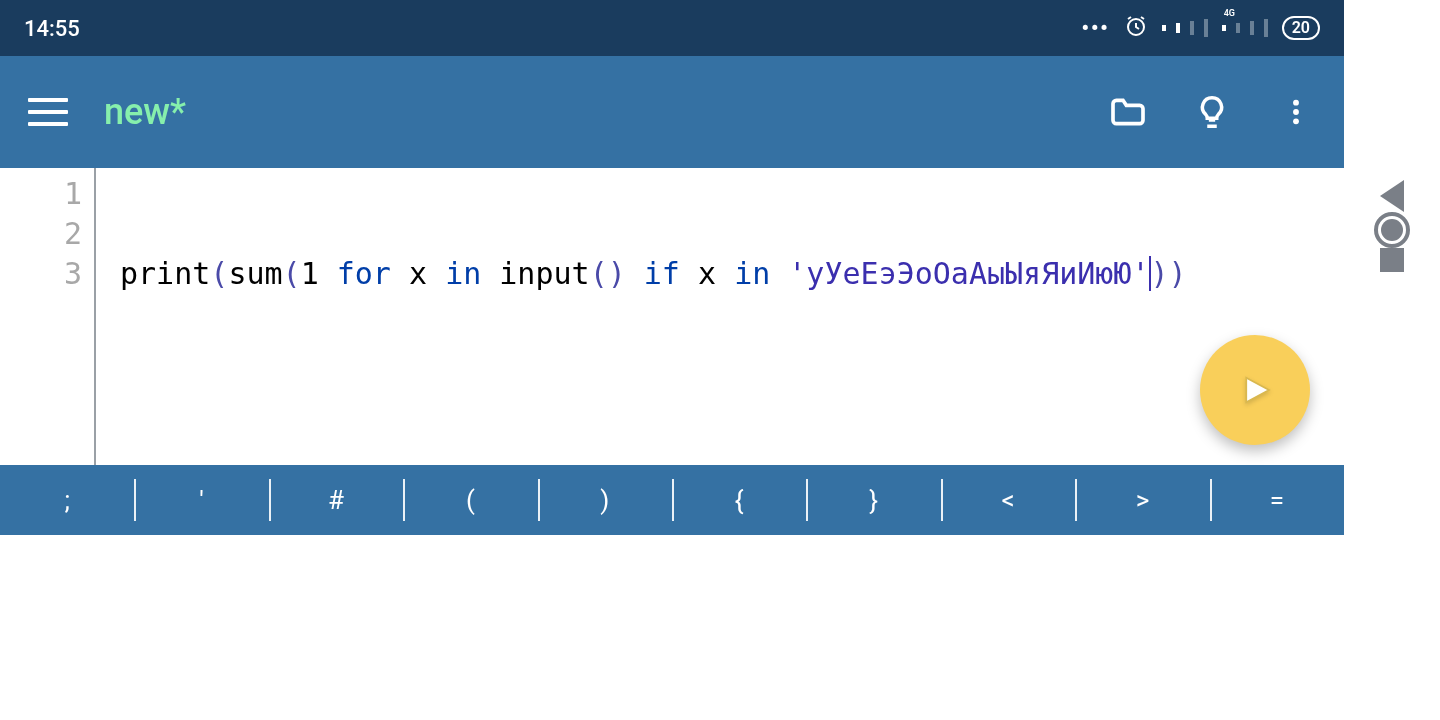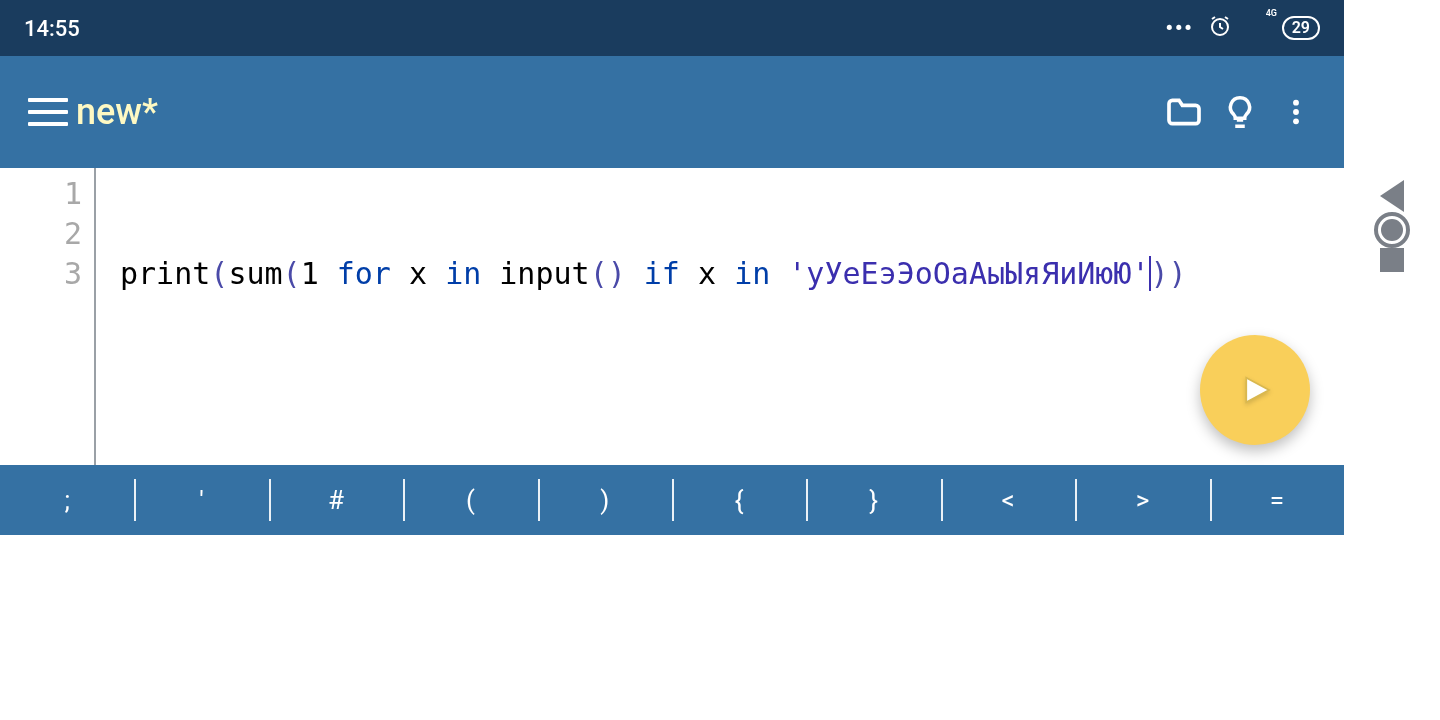--- a/index.html
+++ b/index.html
@@ -8,28 +8,28 @@
   .root { display: flex; width: 1440px; height: 535px; }
   .device { flex: 1 1 auto; display: flex; flex-direction: column; min-width: 0; }
   .navpane { width: 96px; background: #ffffff; display: flex; flex-direction: column; align-items: center; justify-content: space-between; padding: 180px 0 470px; }
   .navpane .navbtn { width: 40px; height: 40px; display:flex; align-items:center; justify-content:center; color:#7a7f87; }
 
   
   .statusbar { height: 56px; background: #1a3c5e; color: #fff; display: flex; align-items: center; padding: 0 24px; font-size: 22px; font-weight: 500; justify-content: space-between; }
   .statusbar .right { display:flex; align-items:center; gap:14px; }
   .statusbar .batt { border:2px solid #fff; border-radius: 12px; padding: 0px 8px; font-size:16px; line-height:20px; font-weight:600;}
   .statusbar .dots { letter-spacing:2px; font-weight:900; font-size:20px;}
-  .statusbar .sig { display:inline-flex; align-items:flex-start; gap:10px; height:20px;flex-direction:column;}
+  .statusbar .sig { display:inline-flex; align-items:center; gap:10px; height:20px;}
   .statusbar .sig i { width:4px; background:rgba(255,255,255,.35); display:block;}
   .statusbar .sig i.on { background:#fff;}
   .statusbar .sig4g { position:relative; }
   .statusbar .sig4g .lbl { position:absolute; top:-10px; left:2px; font-size:9px; font-weight:600; }
 
   
-  .appbar { height: 112px; background: #3571a3; color:#fef9c3; display:flex; align-items:center; padding: 0 20px; }
+  .appbar { height: 112px; background: #3571a3; color:#86efac; display:flex; align-items:center; padding: 0 20px; gap: 28px; }
   .appbar .title { font-size: 36px; font-weight: 500; }
   .appbar .spacer { flex:1; }
   .appbar .iconbtn { width:56px; height:56px; display:flex;align-items:center;justify-content:center; color:#fff; }
   .hamburger { display:flex; flex-direction:column; gap:8px; width:40px;}
   .hamburger i { height:4px; background:#fff; border-radius:1px; display:block;}
 
   
   .editor { flex:1; background:#fff; display:flex; position:relative; font-family: "DejaVu Sans Mono","Consolas",monospace; font-size: 30px; line-height: 40px; overflow:hidden;}
   .gutter { width: 96px; text-align:right; color:#a8a8a8; padding: 6px 12px 0 0; border-right: 2px solid #9aa0a6; user-select:none;}
   .gutter div { height:40px;}
@@ -82,21 +82,21 @@
             <i style="height:14px"></i>
             <i style="height:18px"></i>
         </span>
         <span class="sig sig4g">
           <span class="lbl">4G</span>
           <i class="on" style="height:6px"></i>
             <i style="height:10px"></i>
             <i style="height:14px"></i>
             <i style="height:18px"></i>
         </span>
-        <span class="batt">29</span>
+        <span class="batt">20</span>
       </div>
     </div>
 
     <div class="appbar">
       <div class="iconbtn">
         <span class="hamburger">
             <i></i>
             <i></i>
             <i></i>
           </span>

